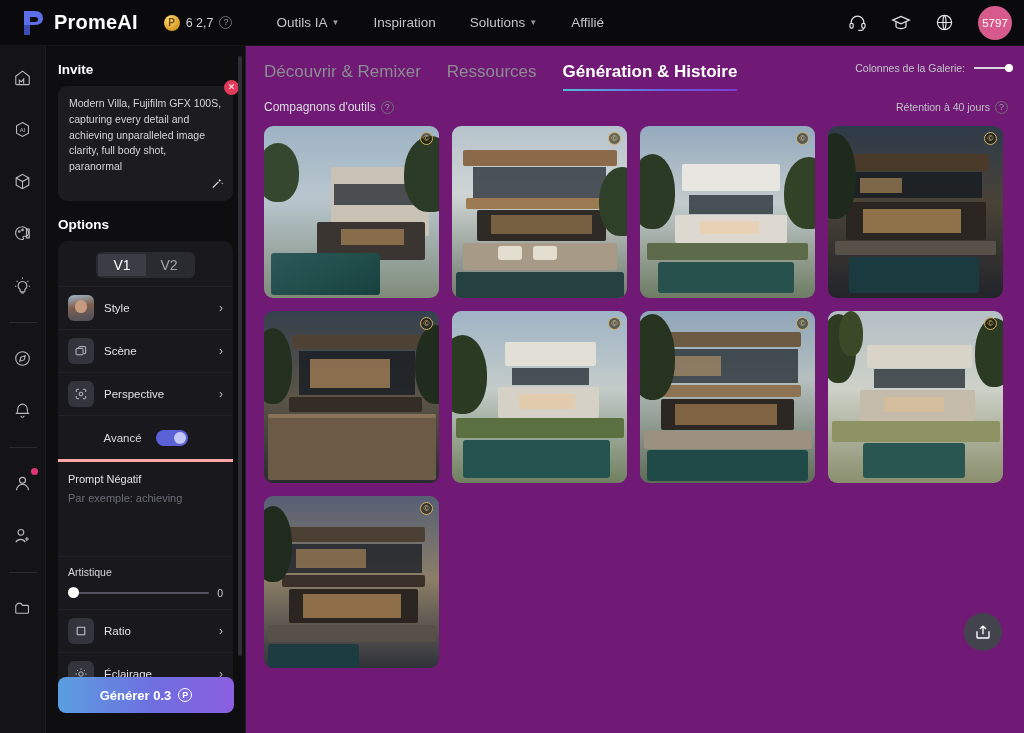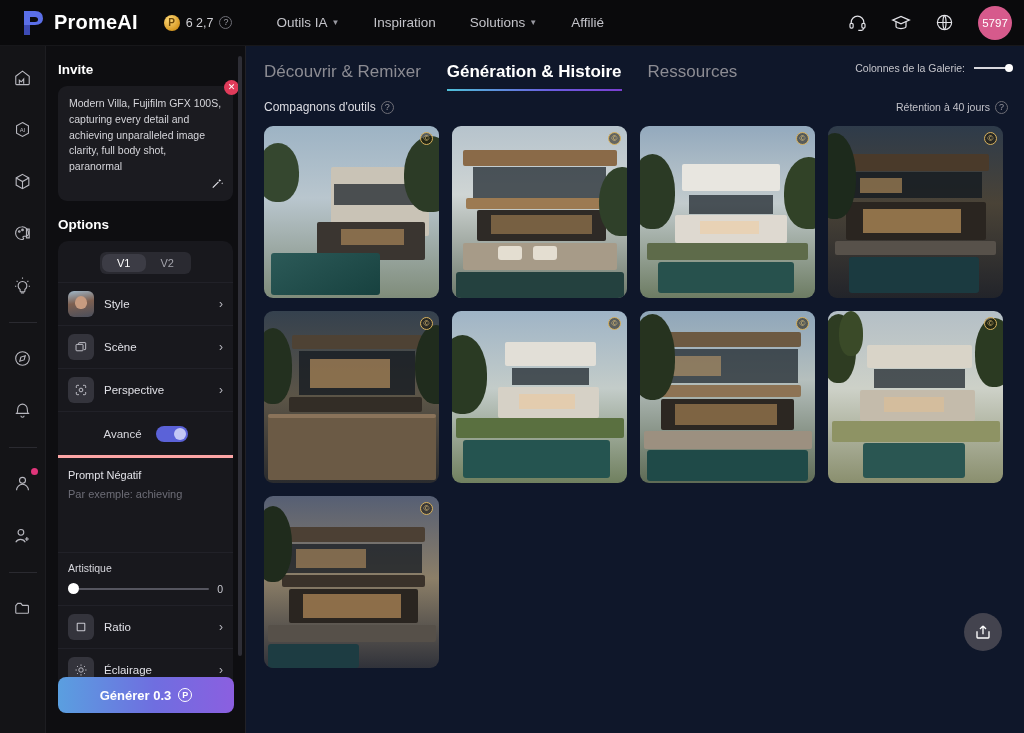--- a/index.html
+++ b/index.html
@@ -89,22 +89,22 @@
     position: absolute; top: -6px; right: -6px; width: 15px; height: 15px;
     border-radius: 50%; background: #e03b5a; color: #fff;
     font-size: 9px; line-height: 15px; text-align: center; cursor: pointer;
   }
   .wand { position: absolute; right: 9px; bottom: 7px; color: #e8e8ee; cursor: pointer; }
 
   .card { background: #18181d; border-radius: 10px; margin-top: 8px; }
   .vtabs { display: flex; justify-content: center; padding: 11px 0 8px; }
   .vtab-group { display: flex; background: #2a2a31; border-radius: 6px; padding: 2px; }
   .vtab {
-    padding: 3px 15px; font-size: 11px; color: #a4a4ac;
-    border-radius: 7px; cursor: pointer;
+    padding: 3px 15px; font-size: 14px; color: #a4a4ac;
+    border-radius: 1px; cursor: pointer;
   }
   .vtab.on { background: #3c3c45; color: #fff; }
 
   .orow {
     display: flex; align-items: center; gap: 10px;
     padding: 8px 10px; border-top: 1px solid #212128; cursor: pointer;
   }
   .othumb {
     width: 26px; height: 26px; border-radius: 6px; flex: none;
     background: #34343c; display: flex; align-items: center;
@@ -158,21 +158,21 @@
     display: flex; align-items: center; justify-content: center; gap: 7px;
     color: #fff; font-size: 13px; font-weight: bold;
   }
   .gen-coin {
     width: 14px; height: 14px; border-radius: 50%;
     border: 1.3px solid #fff; font-size: 9px;
     display: flex; align-items: center; justify-content: center;
   }
 
   
-  .main { position: absolute; top: 46px; left: 246px; width: 778px; height: 687px; background: #0f172a; }
+  .main { position: absolute; top: 46px; left: 246px; width: 778px; height: 687px; background: #701a75; }
   .tabs-row { display: flex; align-items: flex-end; padding: 10px 0 0 18px; position: relative; }
   .tab {
     font-size: 17px; color: #8c8c93; padding: 6px 0 9px;
     margin-right: 26px; cursor: pointer; position: relative;
   }
   .tab.active { color: #fff; font-weight: bold; }
   .tab.active::after {
     content: ""; position: absolute; left: 0; right: 0; bottom: 0; height: 2.5px;
     background: linear-gradient(90deg, #4fc0d8, #6b5ce0 60%, #7a3fd0);
   }
@@ -467,22 +467,22 @@
       <span>Générer 0.3</span>
       <span class="gen-coin">P</span>
     </div>
 
     <div class="panel-scroll"></div>
   </div>
 
   <div class="main">
     <div class="tabs-row">
       <div class="tab">Découvrir &amp; Remixer</div>
+      <div class="tab">Ressources</div>
       <div class="tab active">Génération &amp; Histoire</div>
-      <div class="tab">Ressources</div>
 
       <div class="cols-ctrl">
         <span class="cols-lbl">Colonnes de la Galerie:</span>
         <span class="cols-track">
           <span class="cols-knob"></span>
         </span>
       </div>
     </div>
 
     <div class="sub-row">

